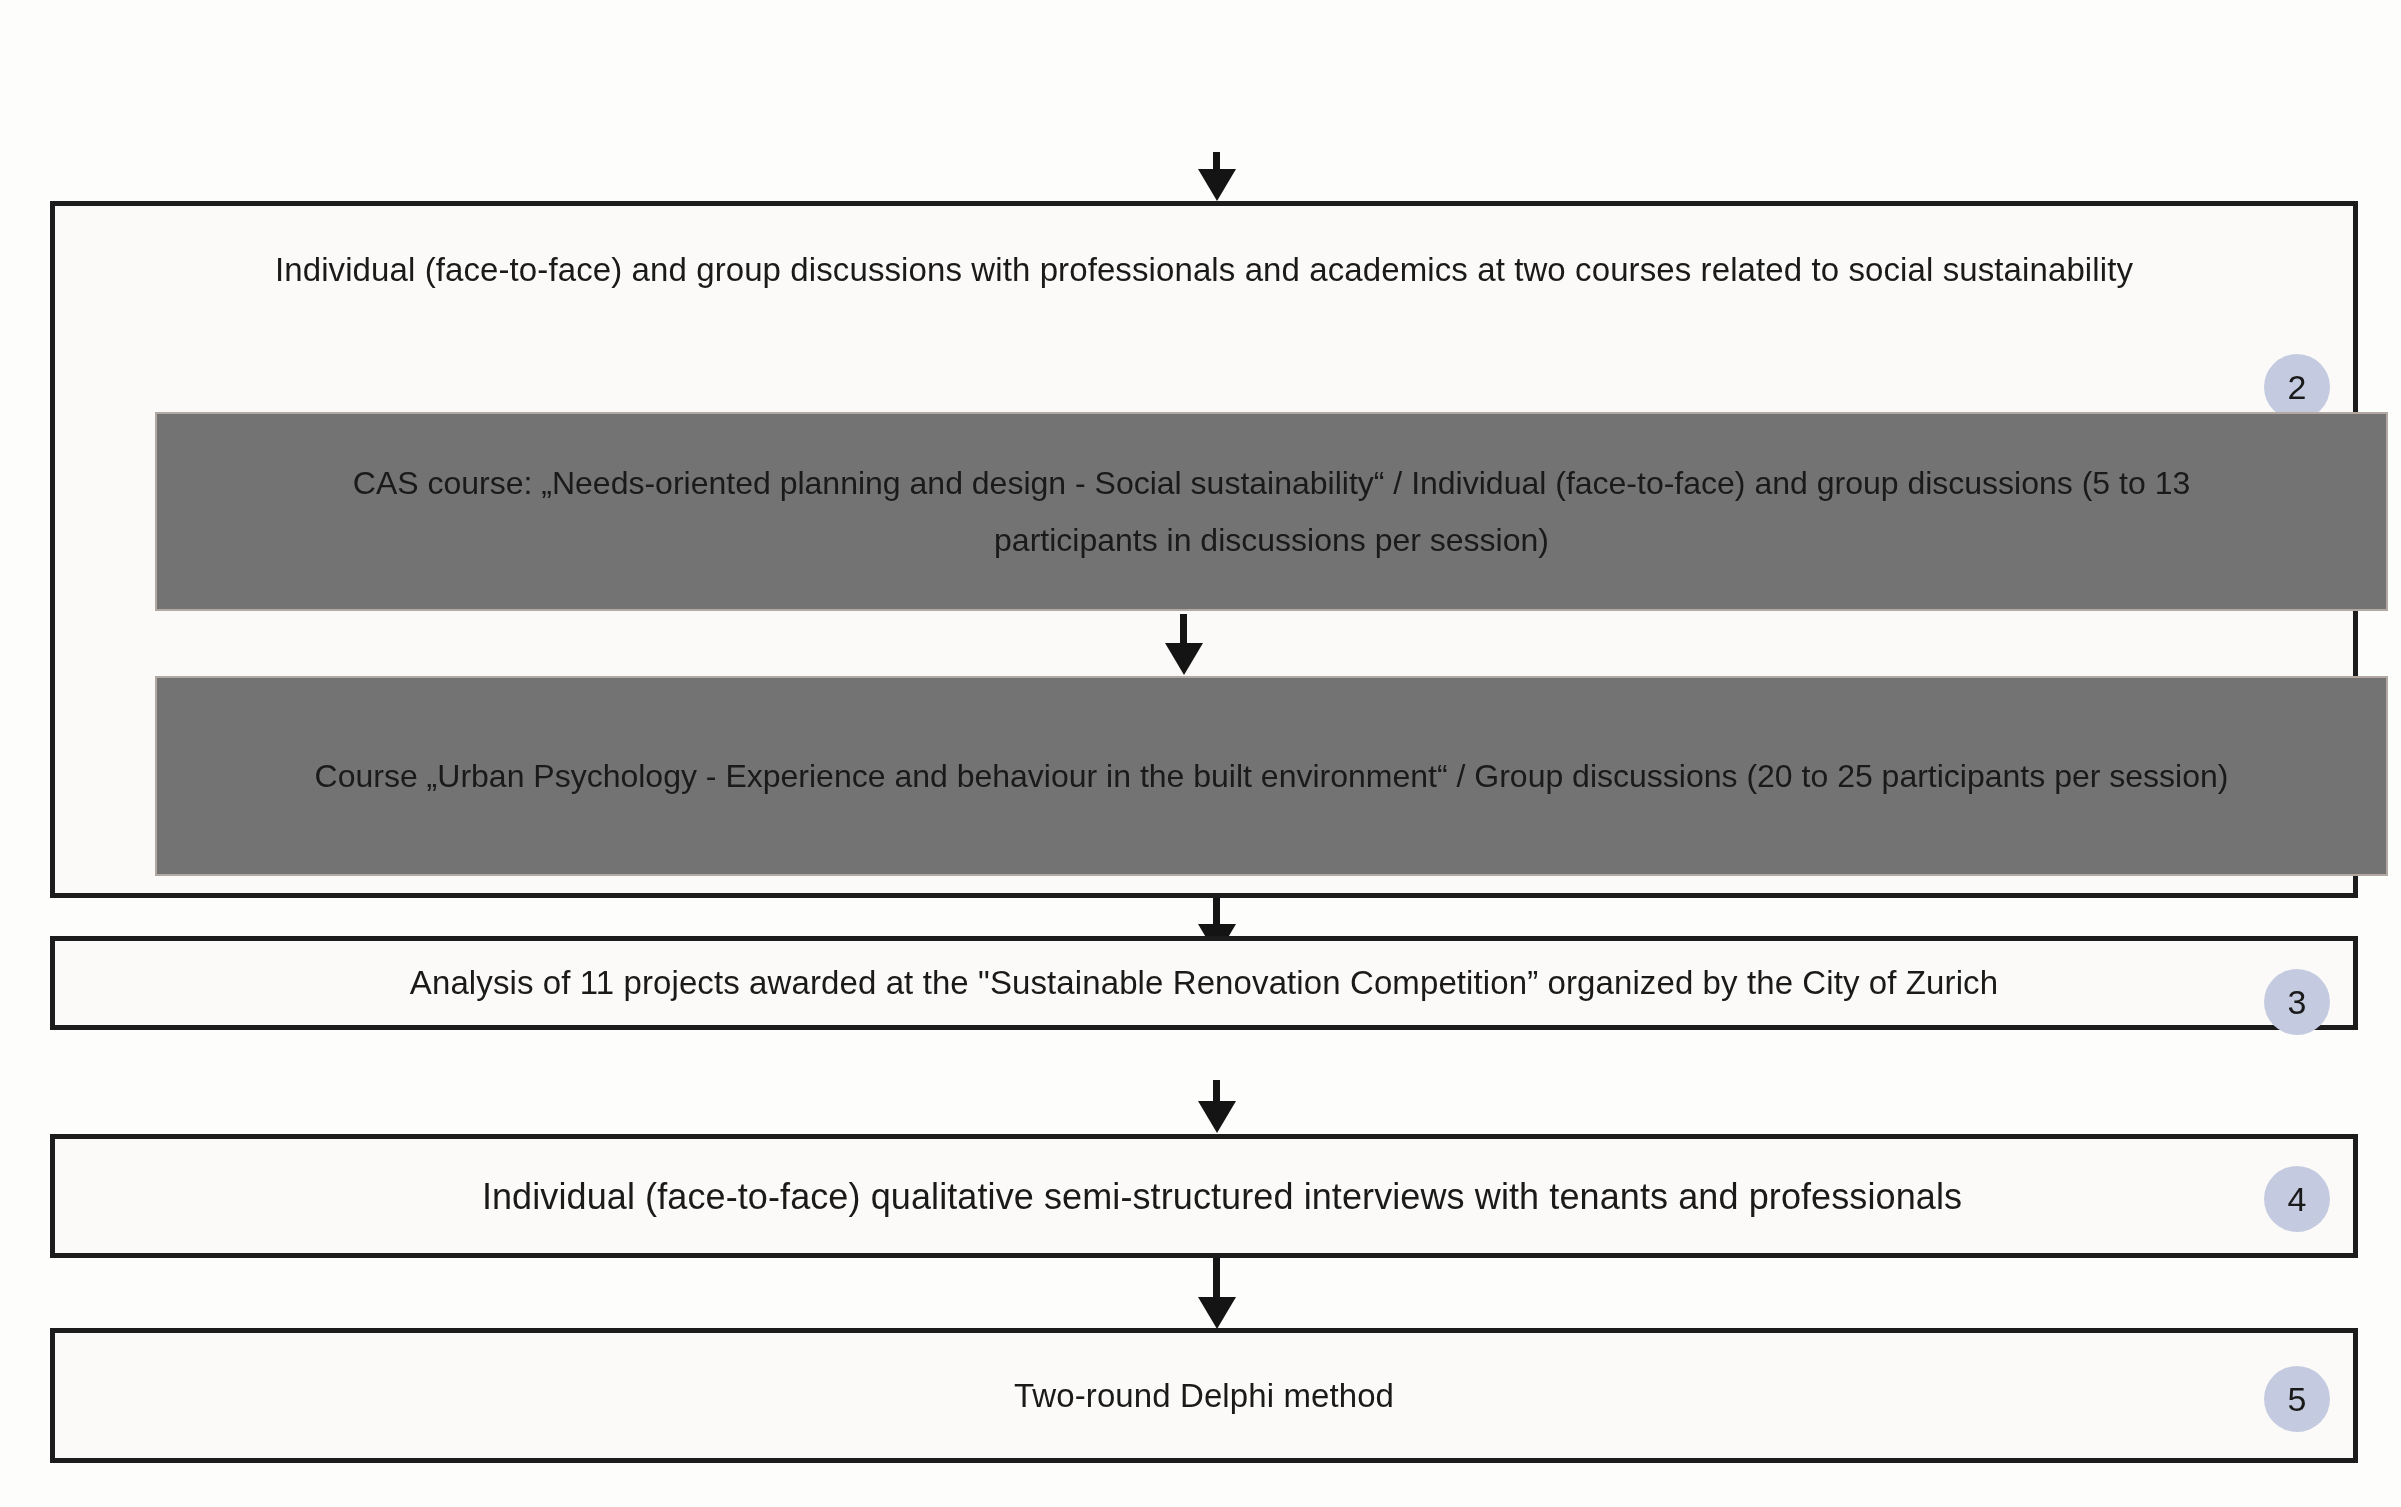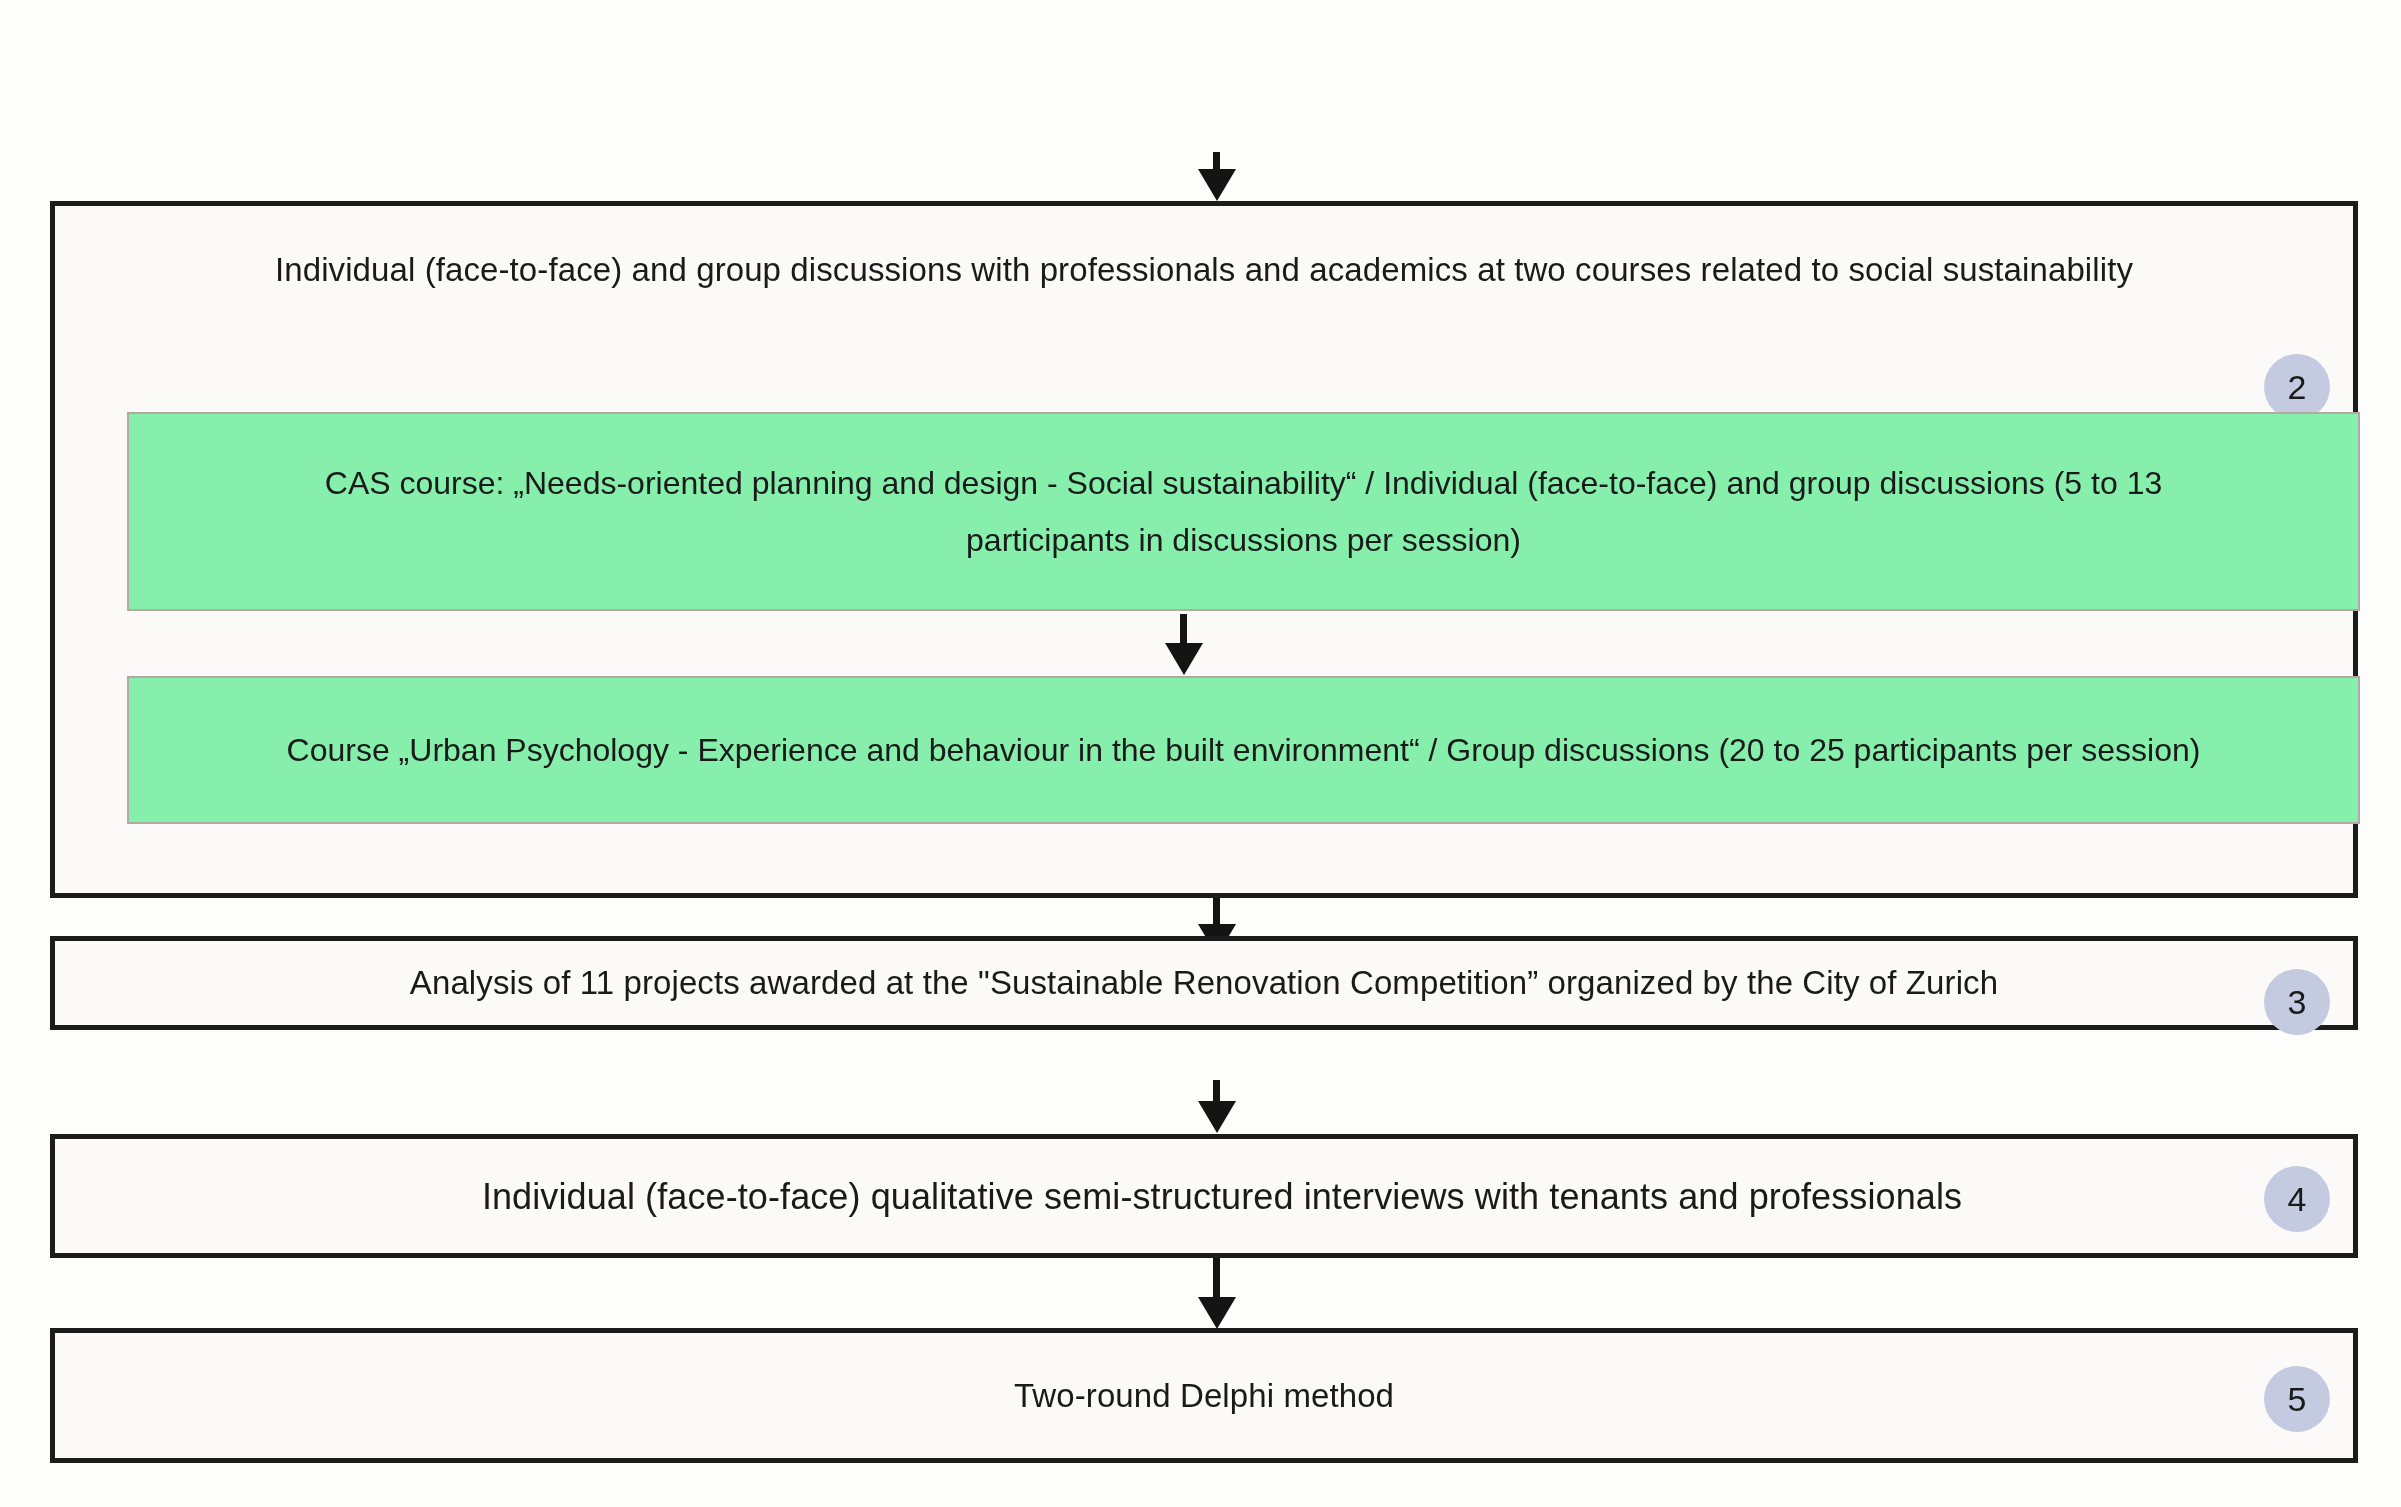--- a/index.html
+++ b/index.html
@@ -75,25 +75,25 @@
     height: 0;
     border-left: 19px solid transparent;
     border-right: 19px solid transparent;
     border-top: 32px solid #141414;
     margin-top: -1.4px;
   }
 
   
   .inner-box {
     position: absolute;
-    left: 72px;
+    left: 100px;
     width: 2233px;
     box-sizing: border-box;
     border: 2.9px solid #b3a9a3;
-    background: #86efac;
+    background: #737373;
     display: flex;
     align-items: center;
     justify-content: center;
   }
   .inner-text {
     display: block;
     width: 90%;
     margin: 0 auto;
     text-align: center;
     color: #1a1a1a;
@@ -107,21 +107,21 @@
   #arrow-1     { top: 152px;  height: 49px; }
 
   #box-2       { top: 201px;  height: 697px; display: block; }
   #box-2-title {
     position: absolute;
     left: 0; right: 0; top: 35px;
     text-align: center;
   }
   #inner-box-a { top: 206px;  height: 199px; }
   #arrow-inner { top: 408px;  height: 61px; }
-  #inner-box-b { top: 470px;  height: 148px; justify-content: flex-end; }
+  #inner-box-b { top: 470px;  height: 200px; justify-content: flex-end; }
 
   #arrow-2     { top: 898px; height: 58px; }
   #box-3       { top: 936px; height: 94px; }
   #arrow-3     { top: 1080px; height: 53px; }
   #box-4       { top: 1134px; height: 124px; padding-left: 36px; }
   #box-4 .box-text { font-size: 36px; }
   #arrow-4     { top: 1258px; height: 71px; }
   #box-5       { top: 1328px; height: 135px; }
 </style>
 </head>

